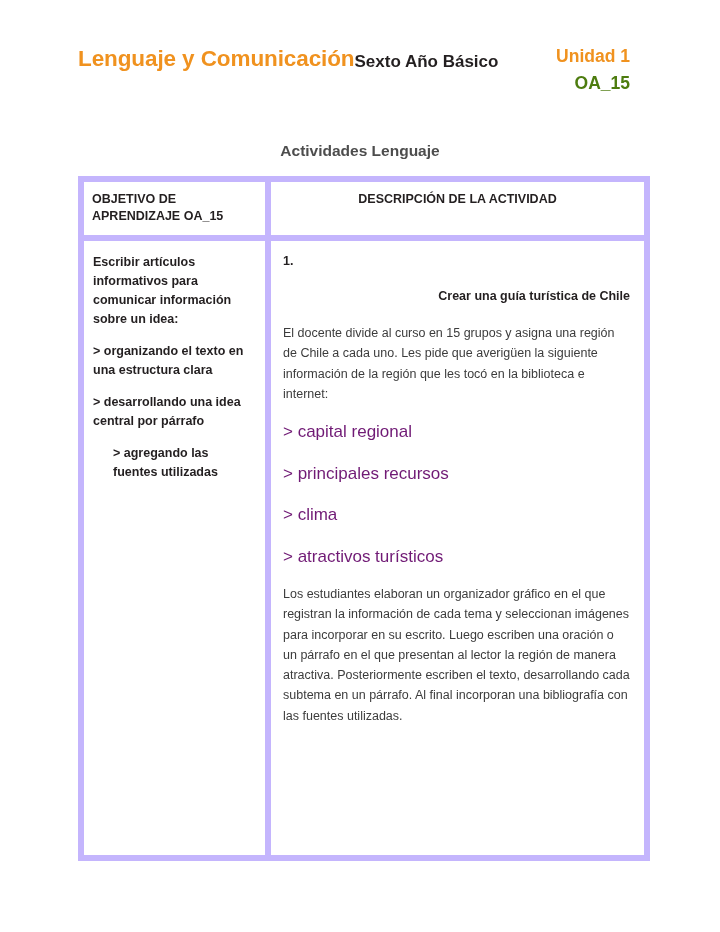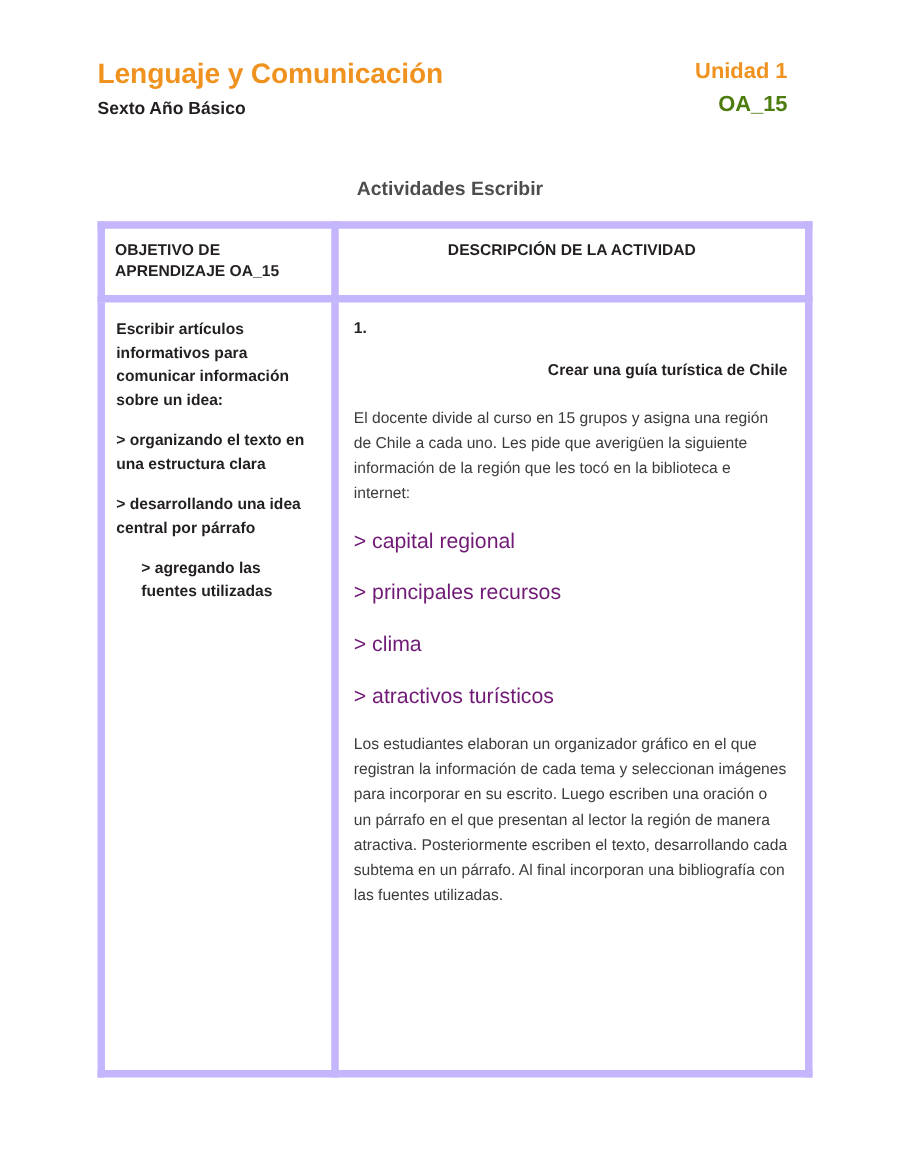--- a/index.html
+++ b/index.html
@@ -24,31 +24,31 @@
 
   
   .header {
     display: flex;
     justify-content: space-between;
     align-items: flex-start;
     margin-top: 6px;
   }
   .header-left {
     display: flex;
-    flex-direction: column;
+    flex-direction: row;
   }
   .subject-title {
     font-size: 22.5px;
     font-weight: bold;
     color: #f0921f;
     line-height: 1.15;
     letter-spacing: -0.1px;
   }
   .grade-title {
-    font-size: 14px;
+    font-size: 17px;
     font-weight: bold;
     color: #231f20;
     margin-top: 6px;
     line-height: 1.15;
   }
   .header-right {
     display: flex;
     flex-direction: column;
     align-items: flex-end;
     padding-right: 12px;
@@ -162,21 +162,21 @@
     <div class="header-left">
       <div class="subject-title">Lenguaje y Comunicación</div>
       <div class="grade-title">Sexto Año Básico</div>
     </div>
     <div class="header-right">
       <div class="unit-label">Unidad 1</div>
       <div class="oa-label">OA_15</div>
     </div>
   </div>
 
-  <div class="section-heading">Actividades Escribir</div>
+  <div class="section-heading">Actividades Lenguaje</div>
 
   <table class="activity-table">
     <colgroup>
       <col class="col-objective">
       <col class="col-description">
     </colgroup>
     <tbody>
       <tr>
         <td>
           <div class="head-cell-objective">OBJETIVO DE APRENDIZAJE OA_15</div>

